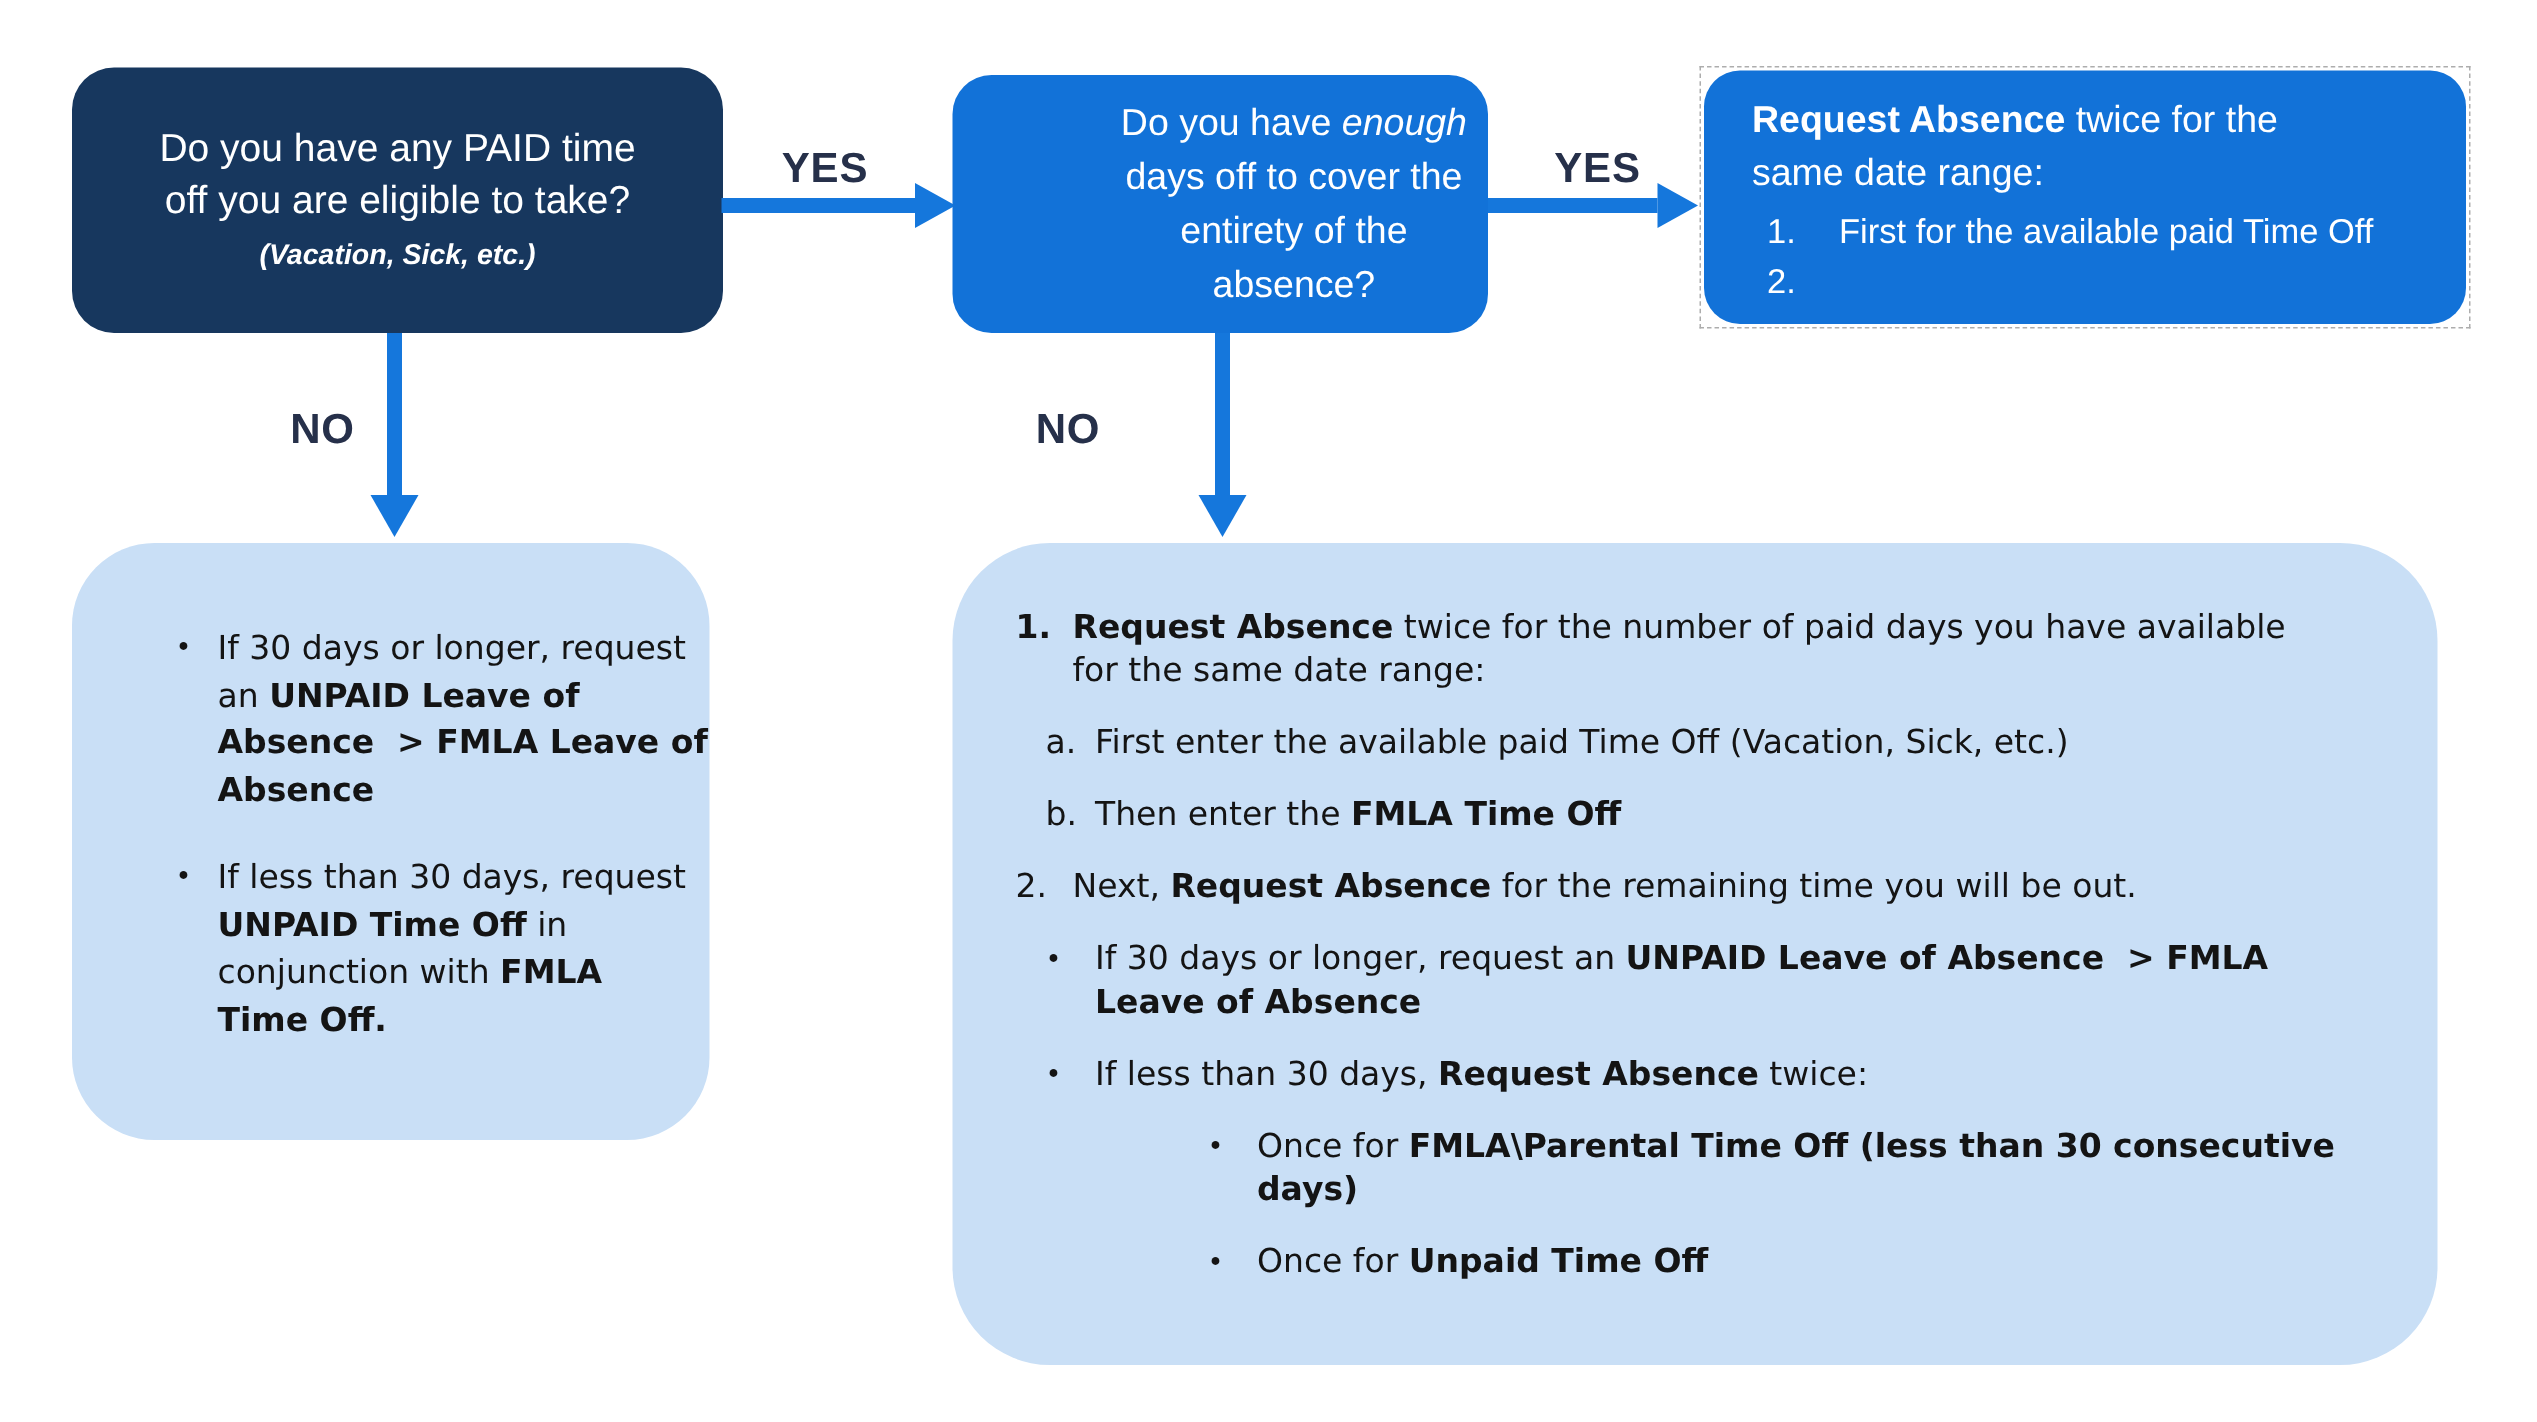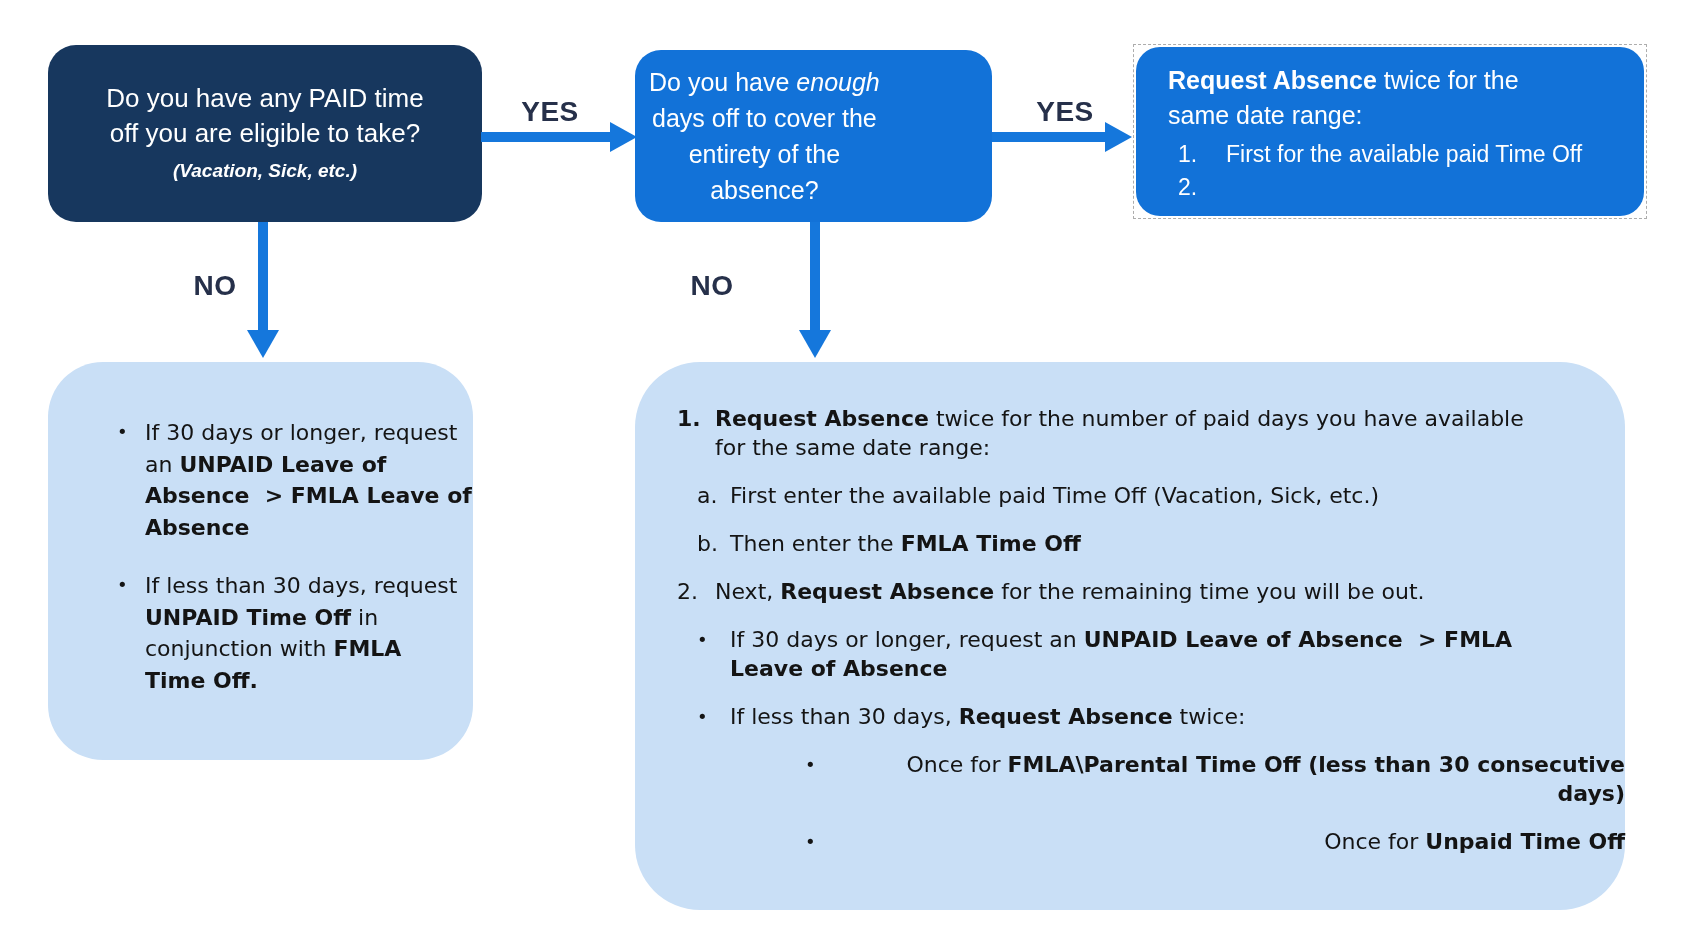--- a/index.html
+++ b/index.html
@@ -19,21 +19,21 @@
   .node-dark{
     left:48px;top:45px;width:434px;height:177px;background:var(--navy);
     border-radius:28px;color:#fff;display:flex;flex-direction:column;
     align-items:center;justify-content:center;text-align:center;padding:13px 18px;
   }
   .node-dark .q-main{font-size:26px;line-height:35px;}
   .node-dark .q-sub{font-size:19px;line-height:30px;font-weight:700;font-style:italic;margin-top:5px;}
 
   .node-blue{
     left:635px;top:50px;width:357px;height:172px;background:var(--blue);
-    border-radius:26px;color:#fff;display:flex;align-items:center;justify-content:flex-start;
+    border-radius:26px;color:#fff;display:flex;align-items:center;justify-content:flex-end;
     text-align:center;padding:0 14px;font-size:25px;line-height:36px;
   }
 
   
   .sel-outline{
     position:absolute;left:1133px;top:44px;width:514px;height:175px;
     border:1px dashed var(--dotted);
   }
   .node-result{
     position:absolute;left:2px;top:2px;right:2px;bottom:2px;background:var(--blue);
@@ -62,21 +62,21 @@
     left:635px;top:362px;width:990px;height:548px;border-radius:65px;
     padding-top:42px;font-size:22px;line-height:29px;
   }
   .node-light-big .li{position:relative;margin-bottom:19px;}
   .node-light-big .li .marker{position:absolute;top:0;}
   .node-light-big .li.lv1 .marker{left:42px;}
   .node-light-big .li.lv1 .txt{margin-left:80px;}
   .node-light-big .li.lv2 .marker{left:62px;}
   .node-light-big .li.lv2 .txt{margin-left:95px;}
   .node-light-big .li.lv3 .marker{left:170px;}
-  .node-light-big .li.lv3 .txt{margin-left:203px;text-align:right;}
+  .node-light-big .li.lv3 .txt{margin-left:203px;}
   .node-light-big .li .marker.bullet,
   .node-light-left .li .marker.bullet{font-size:18px;line-height:29px;}
   .m-bold{font-weight:700;}
 
   
   .edge-label{
     position:absolute;width:140px;text-align:center;color:var(--label);
     font-size:28px;font-weight:700;letter-spacing:0.5px;
   }
   #yes1{left:480px;top:96px;}

